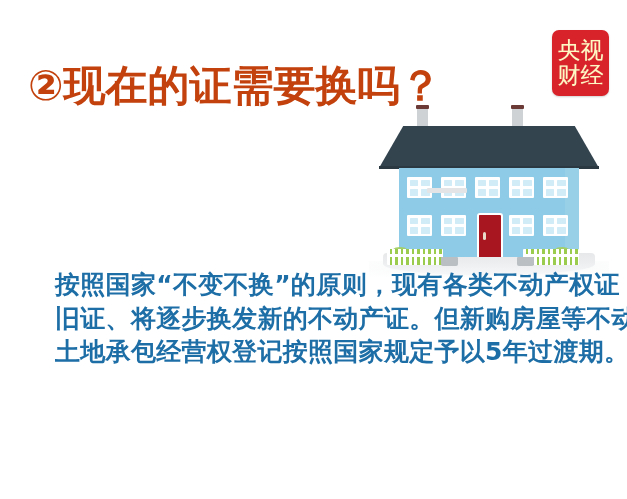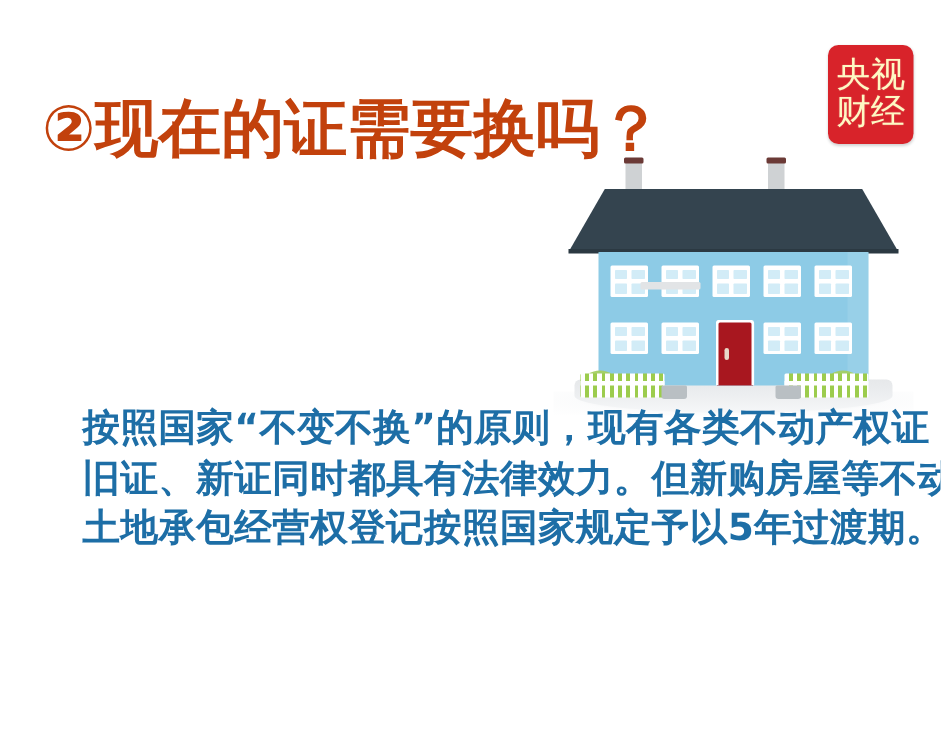--- a/index.html
+++ b/index.html
@@ -327,17 +327,17 @@
 
     <div class="fence f-left"></div>
     <div class="fence f-right"></div>
 
     <div class="planter p1"></div>
     <div class="planter p2"></div>
   </div>
 
   <div class="body-text">
     <div class="body-line">按照国家“不变不换”的原则，现有各类不动产权证</div>
-    <div class="body-line">旧证、新证同时都具有法律效力。但新购房屋等不动</div>
+    <div class="body-line">旧证、将逐步换发新的不动产证。但新购房屋等不动</div>
     <div class="body-line">土地承包经营权登记按照国家规定予以5年过渡期。</div>
   </div>
 
 </div>
 
 </body></html>

